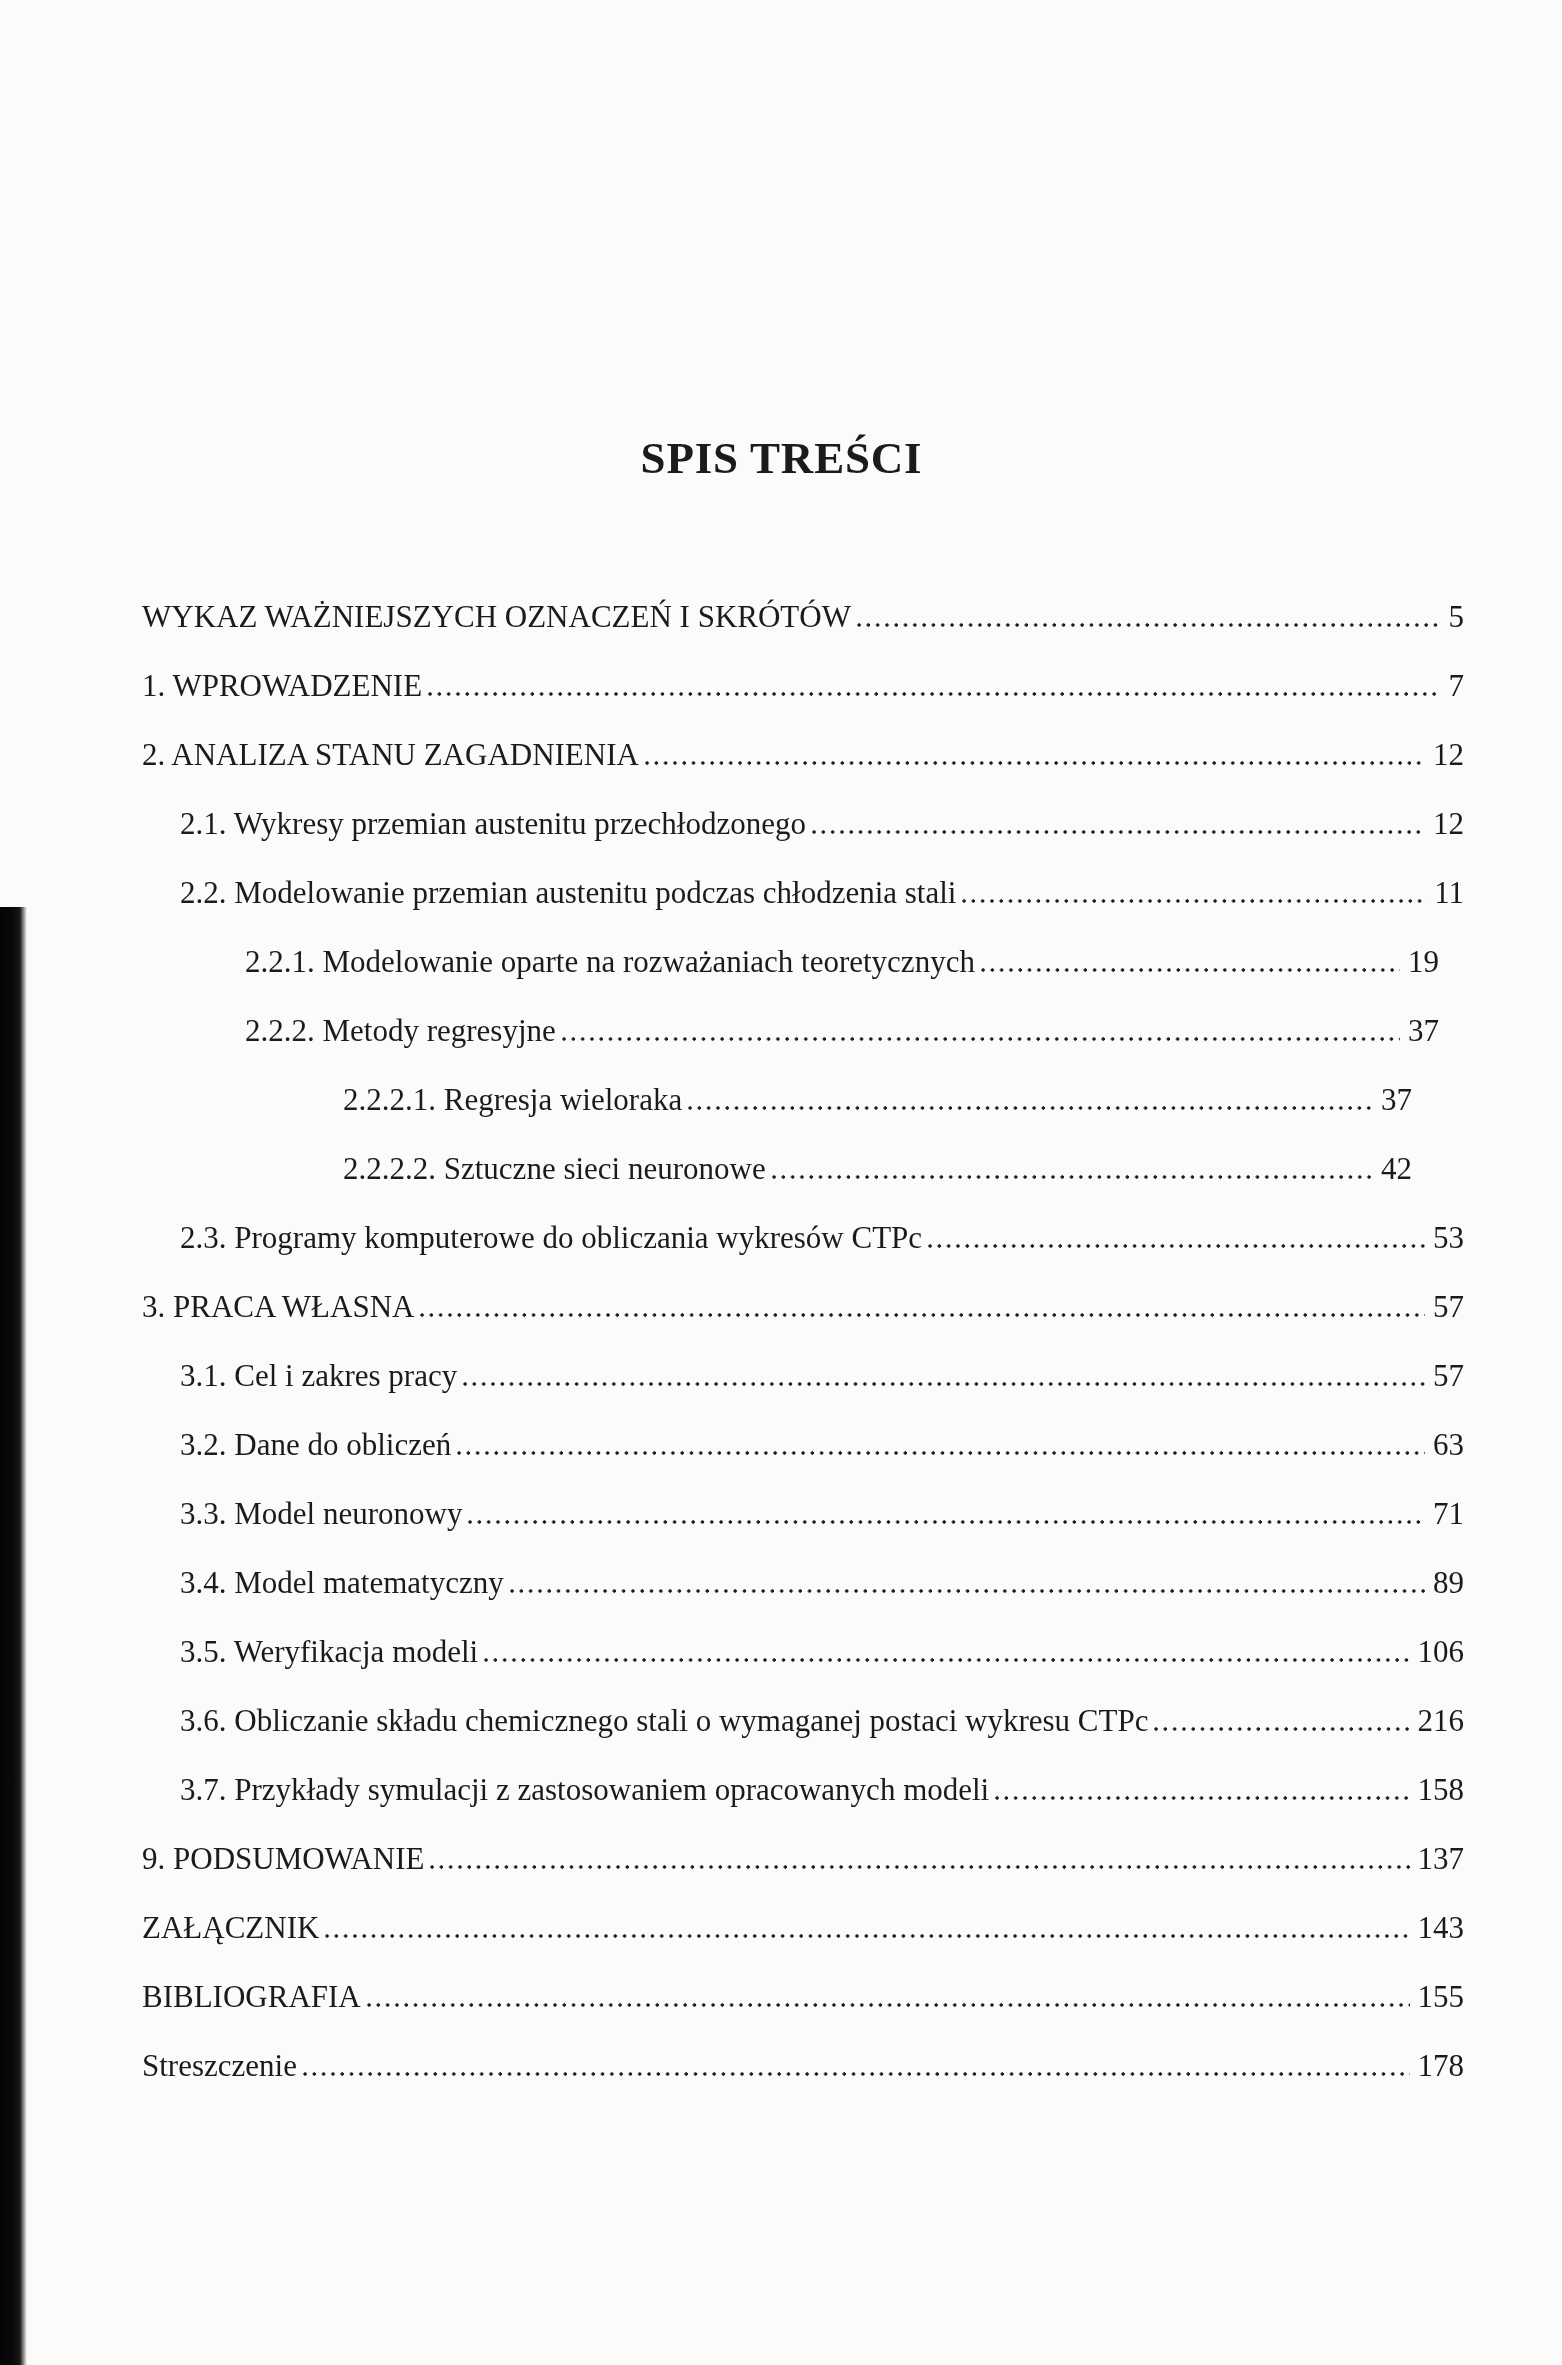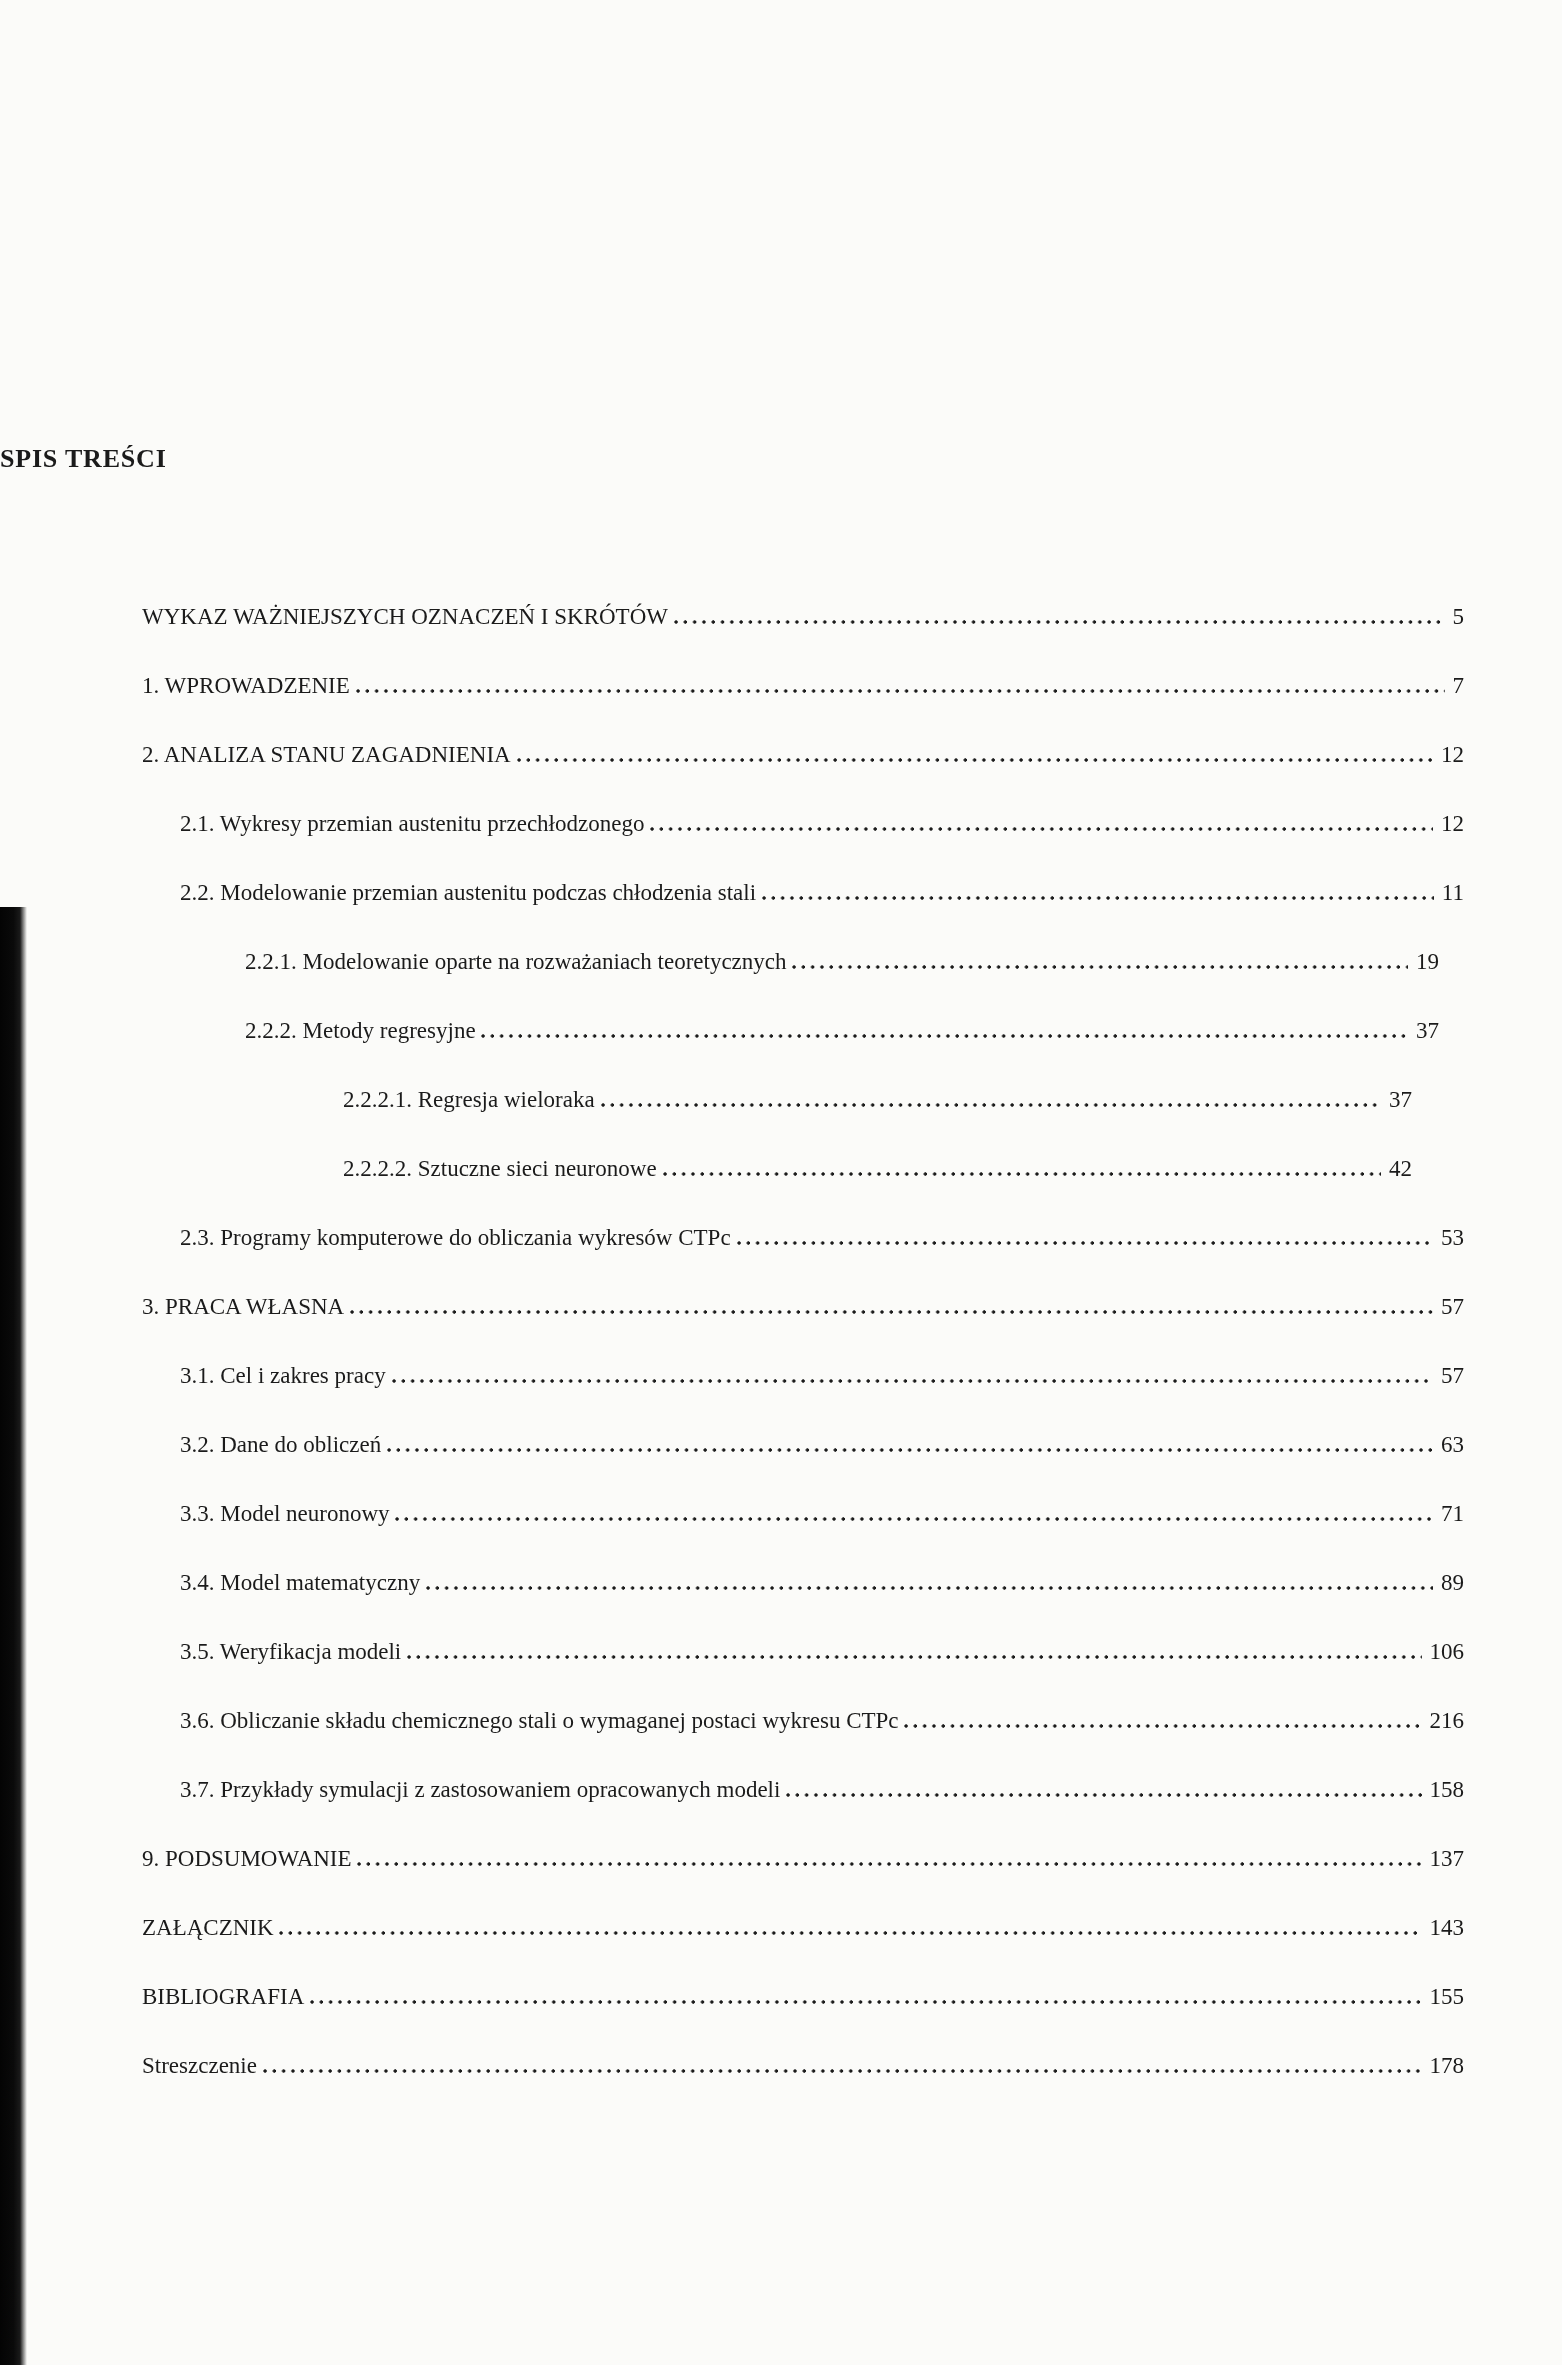--- a/index.html
+++ b/index.html
@@ -31,35 +31,35 @@
     width: 27px;
     background: linear-gradient(to right,
       #040404 0px,
       #0a0a0a 13.5px,
       #1a1a1a 20px,
       rgba(20,20,20,0) 27px);
   }
   .title {
     margin: 0;
     padding-top: 435px;
-    text-align: left;
-    font-size: 26px;
+    text-align: center;
+    font-size: 45px;
     line-height: 47px;
     font-weight: bold;
     letter-spacing: 0.8px;
   }
   .toc {
     margin: 100px 99px 0 142px;
   }
   .toc-row {
     display: flex;
     align-items: baseline;
     height: 69px;
     line-height: 69px;
-    font-size: 23px;
+    font-size: 31px;
     white-space: nowrap;
   }
   .toc-label { flex: 0 1 auto; }
   .toc-page  { flex: 0 0 auto; }
   .dots {
     flex: 1 1 auto;
     min-width: 20px;
     height: 4.2px;
     margin: 0 7.6px 0 5.9px;
     background-image: radial-gradient(circle at 2.1px 2.1px, var(--ink) 1.5px, rgba(0,0,0,0) 2px);

